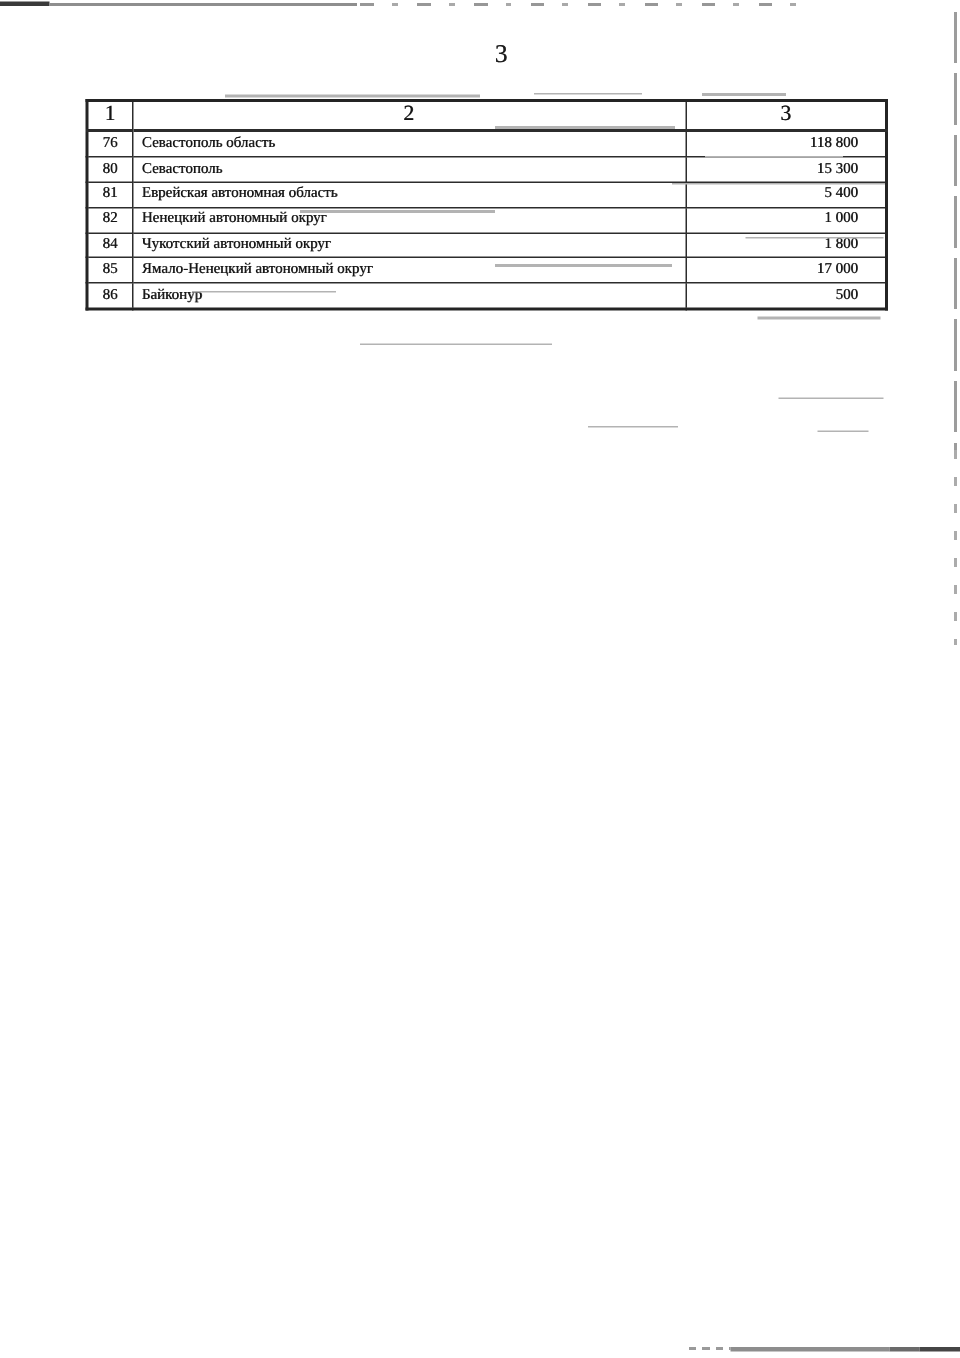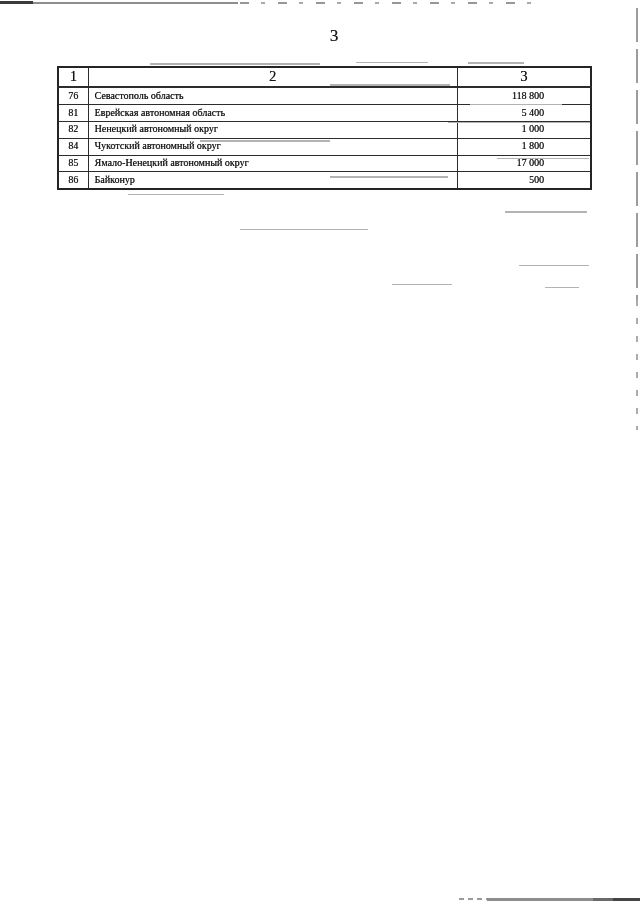--- a/index.html
+++ b/index.html
@@ -51,21 +51,21 @@
   }
   .data-table thead th {
     height: 18px;
     text-align: center;
     border-bottom-width: 2.6px;
     font-size: 14.5px;
   }
   .data-table tbody td { height: 15.9px; }
   .data-table td.c1 { text-align: center; }
   .data-table td.c2 { text-align: left; padding-left: 6px; }
-  .data-table td.c3 { text-align: right; padding-right: 46px; }
+  .data-table td.c3 { text-align: right; padding-right: 18px; }
 
   
   .art { position: absolute; pointer-events: none; }
   .top-dark   { left: 0; top: 0.5px; width: 33px; height: 3px; background: #3a3a3a; }
   .top-gray   { left: 33px; top: 1.5px; width: 205px; height: 2px; background: #8e8e8e; }
   .top-dashes { left: 240px; top: 1.5px; width: 295px; height: 2px;
                 background: repeating-linear-gradient(90deg,
                   #979797 0 9px, transparent 9px 21px,
                   #a9a9a9 21px 25px, transparent 25px 38px); }
   .right-dash-upper { left: 636px; top: 8px; width: 2px; height: 292px;
@@ -105,20 +105,25 @@
     <tbody id="table-body">
     <tr class="data-row">
       <td class="c1">76</td>
       <td class="c2">Севастополь область</td>
       <td class="c3">118 800</td>
     </tr>
 
 
 
 
+    <tr class="data-row">
+      <td class="c1">80</td>
+      <td class="c2">Севастополь</td>
+      <td class="c3">15 300</td>
+    </tr>
 
     <tr class="data-row">
       <td class="c1">81</td>
       <td class="c2">Еврейская автономная область</td>
       <td class="c3">5 400</td>
     </tr>
 
     <tr class="data-row">
       <td class="c1">82</td>
       <td class="c2">Ненецкий автономный округ</td>

